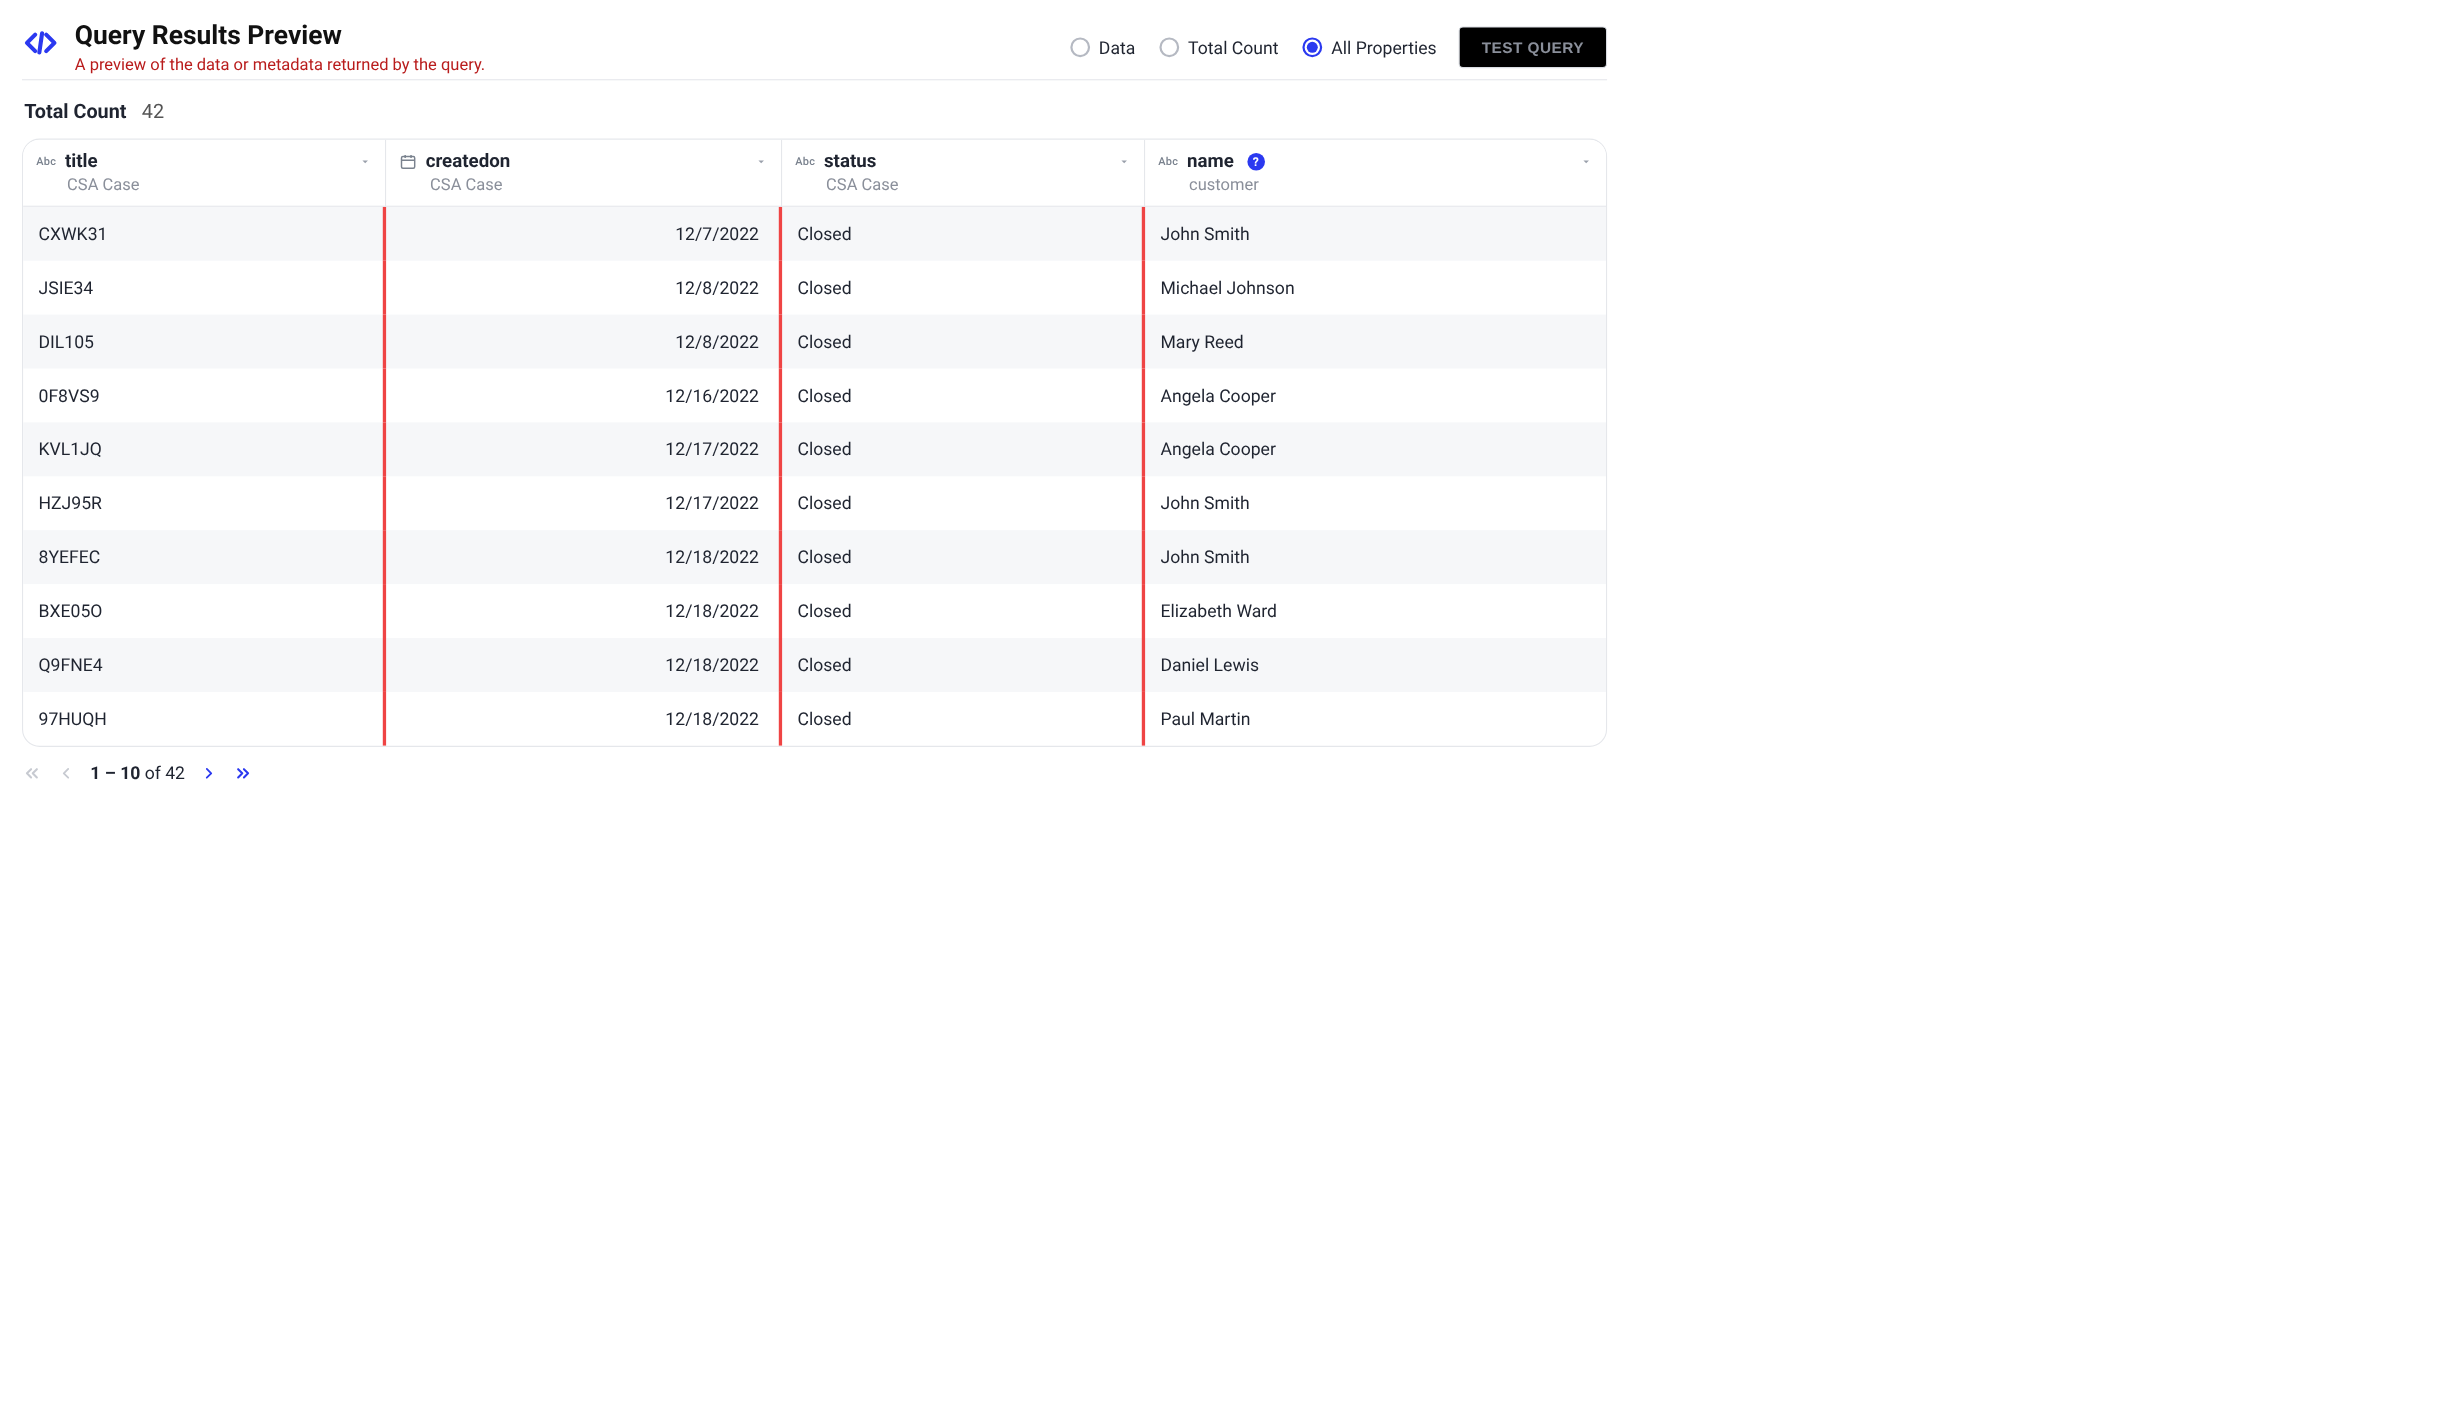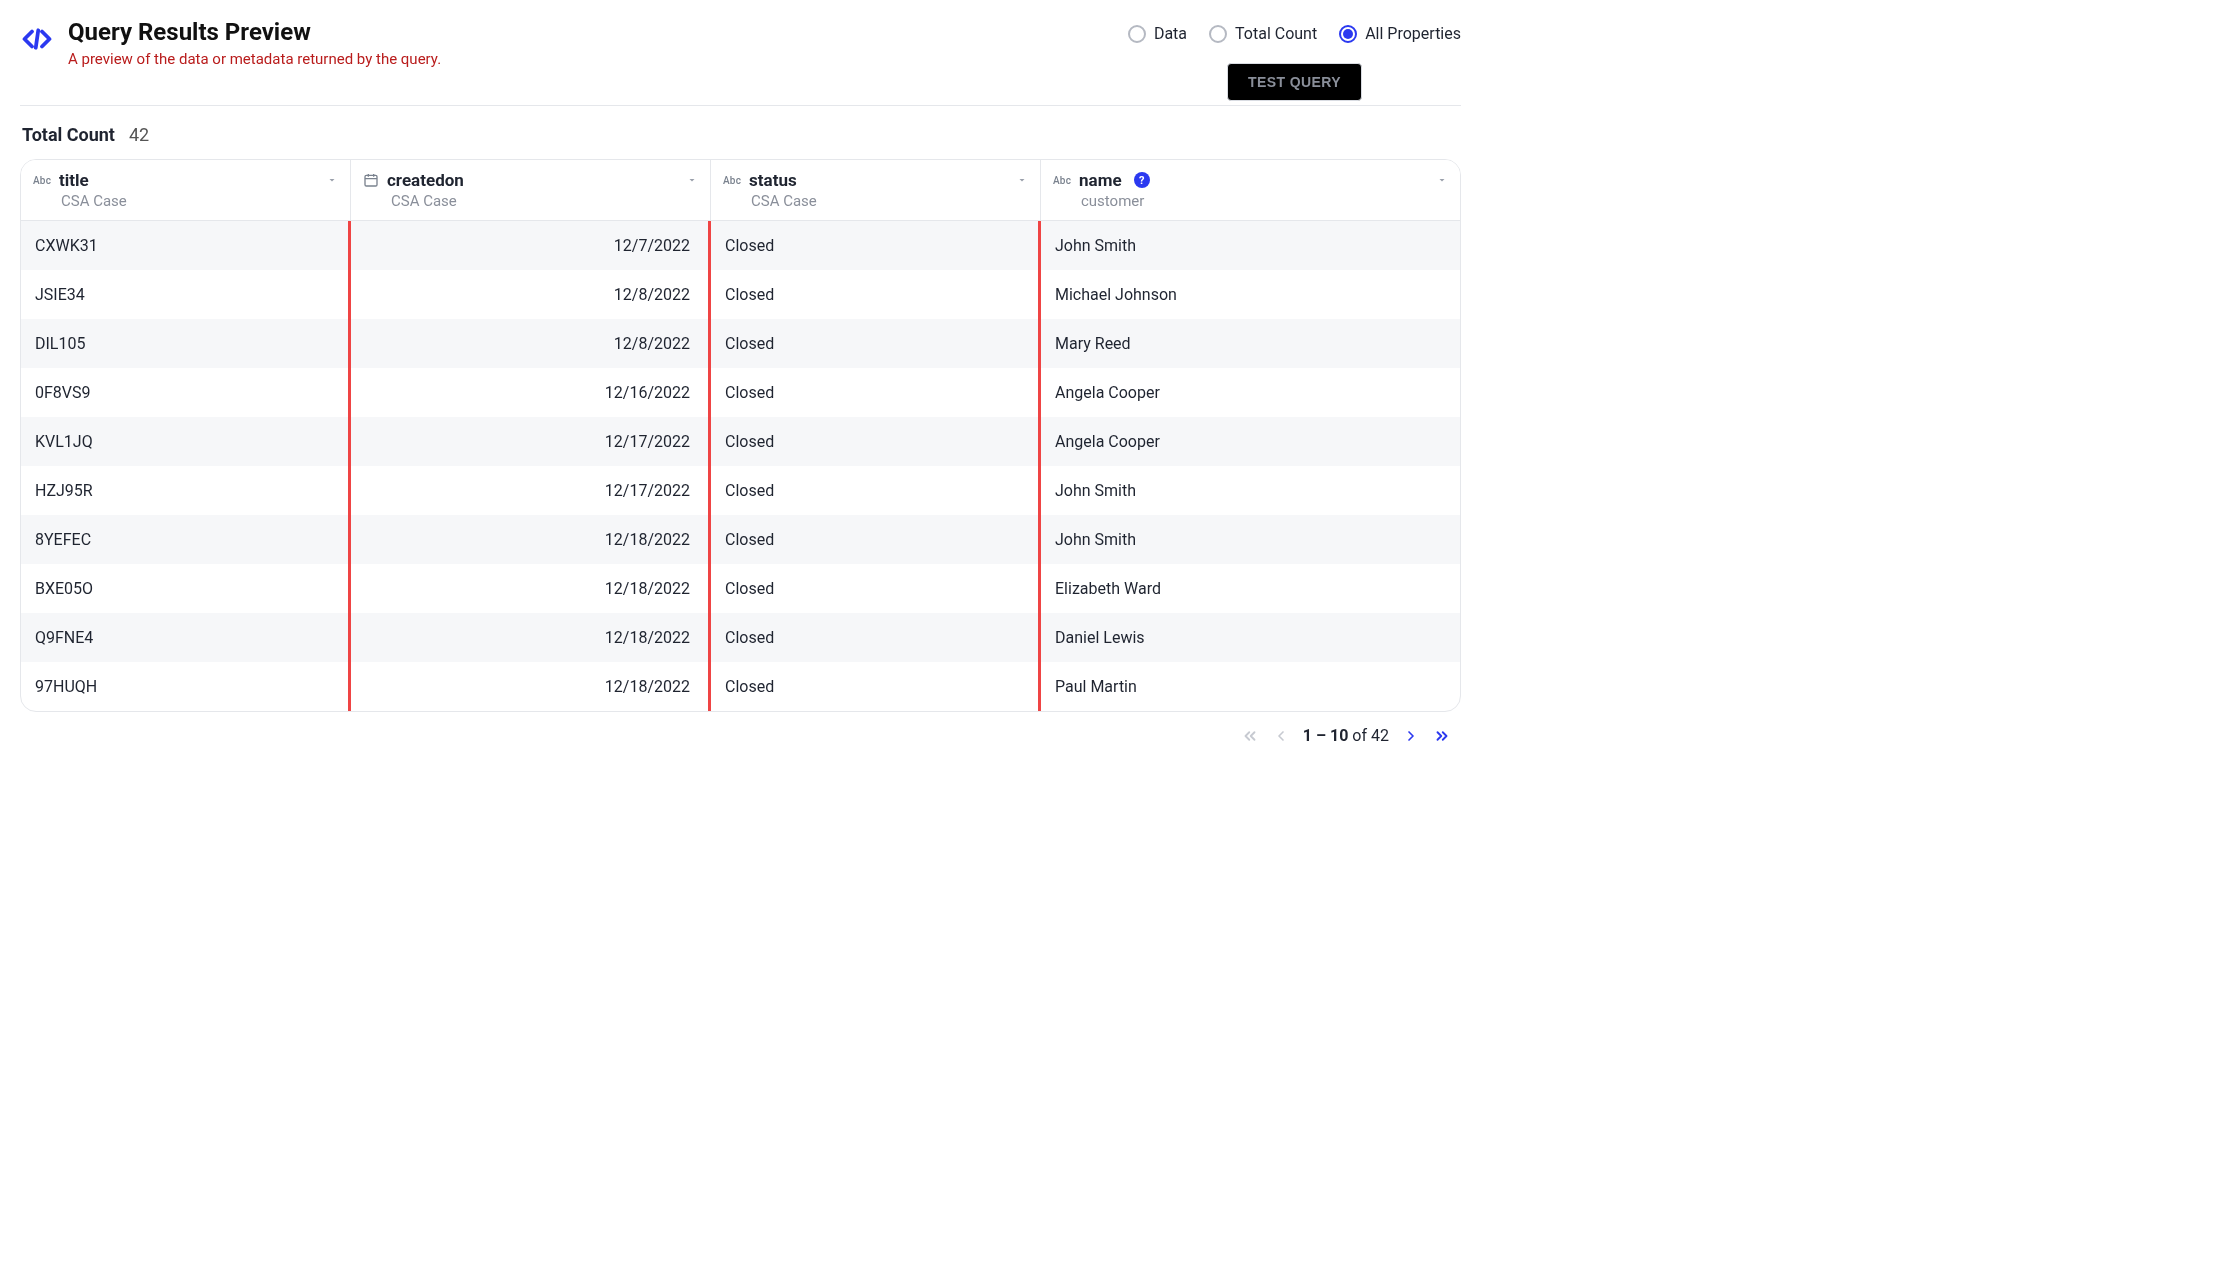--- a/index.html
+++ b/index.html
@@ -18,21 +18,21 @@
     width:34px; height:34px; margin-right:14px; margin-top:4px;
     display:flex; align-items:center; justify-content:center; color:#2b39f0;
   }
   .header-text h1 {
     margin:0; font-size:24px; font-weight:700; color:#111;
   }
   .header-text p {
     margin:4px 0 0 0; font-size:15px; color:#b91c1c;
   }
   .header-controls {
-    margin-left:auto; display:flex; align-items:center; gap:20px; padding-top:6px;flex-direction:column;
+    margin-left:auto; display:flex; align-items:center; gap:20px; padding-top:6px;
   }
   .radio-group { display:flex; align-items:center; gap:22px; font-size:16px; }
   .radio-item { display:flex; align-items:center; gap:8px; cursor:pointer; }
   .radio-outer {
     width:18px; height:18px; border-radius:50%; border:2px solid #b5b9c2;
     display:flex; align-items:center; justify-content:center;
   }
   .radio-item.selected .radio-outer { border-color:#2b39f0; }
   .radio-inner { width:10px; height:10px; border-radius:50%; background:transparent; }
   .radio-item.selected .radio-inner { background:#2b39f0; }
@@ -73,21 +73,21 @@
   .col-name    { flex:1; }
   .tbody .tr { display:flex; }
   .tbody .tr:nth-child(odd) { background:#f6f7f9; }
   .tbody .td {
     padding:15px 14px; font-size:16px; border-right:3px solid #ef4444;
   }
   .tbody .td:last-child { border-right:none; }
   .td.col-created { text-align:right; padding-right:18px; }
   
   .pagination {
-    display:flex; justify-content:flex-end; align-items:center;
+    display:flex; align-items:center;
     gap:14px; padding:14px 10px 0 0; font-size:16px;
   }
   .pg-nav { color:#c7cad1; cursor:default; display:inline-flex; }
   .pg-nav.active { color:#2b39f0; cursor:pointer; }
   .pg-range b { font-weight:700; }
   svg { display:block; }
 </style>
 </head>
 <body>
 

